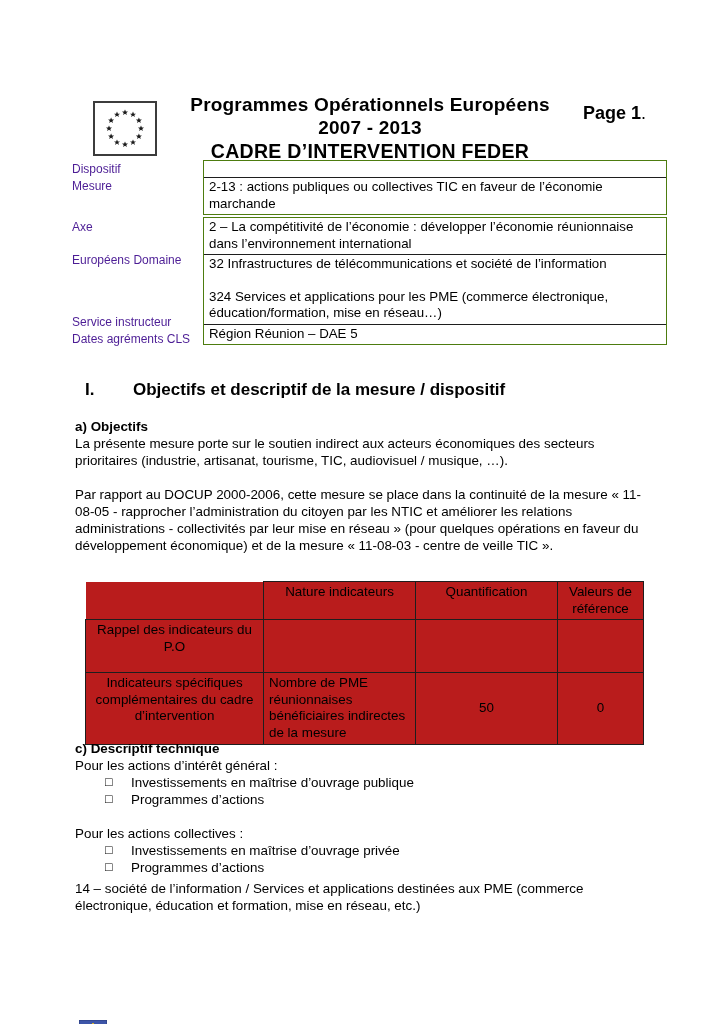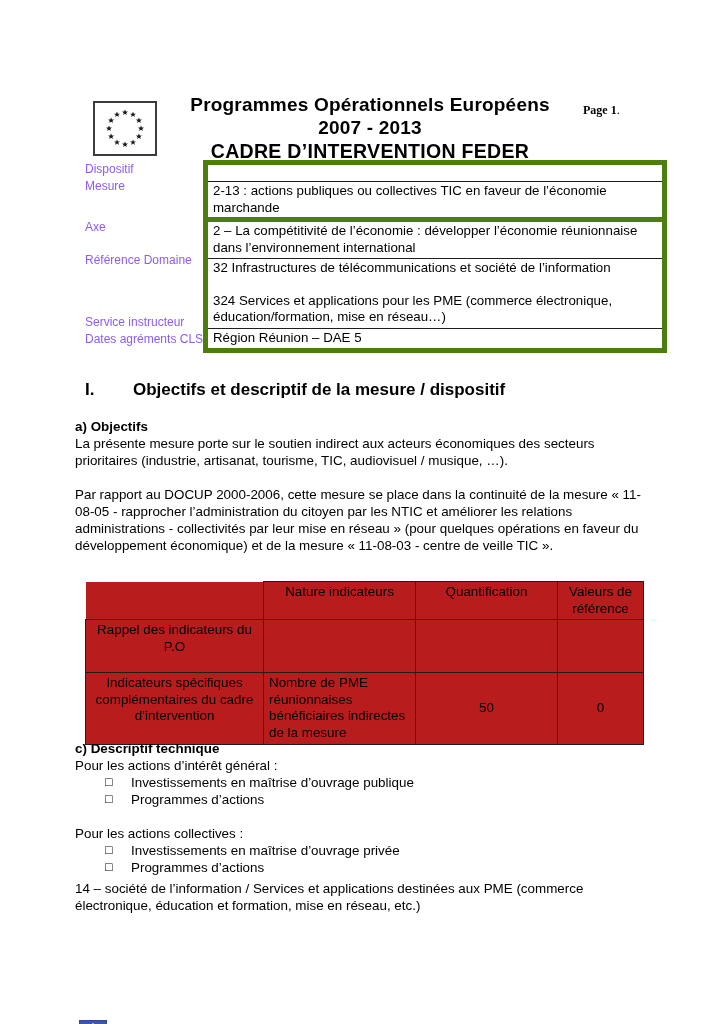--- a/index.html
+++ b/index.html
@@ -21,32 +21,32 @@
   }
   .flag-top svg { display: block; width: 100%; height: 100%; }
   .header-titles {
     position: absolute; left: 160px; top: 70px; width: 420px;
     text-align: center; font-weight: bold;
   }
   .title-line { font-size: 19px; line-height: 23px; letter-spacing: 0.2px; }
   .subtitle-line { font-size: 19.5px; line-height: 23px; margin-top: 1px; letter-spacing: 0.3px; }
   .page-number {
     position: absolute; left: 583px; top: 80px;
-    font-size: 12px; font-weight: bold; font-family: Liberation Serif, serif;
+    font-size: 18px; font-weight: bold;
   }
   .page-number .dot { font-weight: normal; }
   
   .field-label {
-    position: absolute; left: 85px;
-    font-size: 12px; line-height: 14px; color: #8b5cf6;
+    position: absolute; left: 72px;
+    font-size: 12px; line-height: 14px; color: #4c1d95;
   }
   
   .fbox {
     position: absolute; left: 203px; width: 464px;
-    border: 5px solid #4d7c0f; background: #fff;
+    border: 1px solid #4d7c0f; background: #fff;
     font-size: 13.3px; line-height: 16.5px;
   }
   .fbox-cell { padding: 1px 5px 2px 5px; }
   .fbox-cell + .fbox-cell { border-top: 1px solid #1e1e1e; }
   .cell-empty { height: 16px; padding: 0; }
   .blank-line { height: 16px; }
   
   .section-heading {
     position: absolute; left: 85px; top: 356px;
     display: flex; font-size: 17px; font-weight: bold; line-height: 22px;
@@ -116,21 +116,21 @@
     <div class="title-line">Programmes Opérationnels Européens</div>
     <div class="title-line">2007 - 2013</div>
     <div class="subtitle-line">CADRE D’INTERVENTION FEDER</div>
   </div>
 
   <div class="page-number"><span>Page 1</span><span class="dot">.</span></div>
 
   <div class="field-label" style="top:139px">Dispositif</div>
   <div class="field-label" style="top:156px">Mesure</div>
   <div class="field-label" style="top:197px">Axe</div>
-  <div class="field-label" style="top:230px">Référence Domaine</div>
+  <div class="field-label" style="top:230px">Européens Domaine</div>
   <div class="field-label" style="top:292px">Service instructeur</div>
   <div class="field-label" style="top:309px">Dates agréments CLS</div>
 
   <div class="fbox" style="top:137px">
     <div class="fbox-cell cell-empty"></div>
     <div class="fbox-cell">2-13 : actions publiques ou collectives TIC en faveur de l’économie marchande</div>
   </div>
 
   <div class="fbox" style="top:194px">
     <div class="fbox-cell">2 – La compétitivité de l’économie : développer l’économie réunionnaise dans l’environnement international</div>

